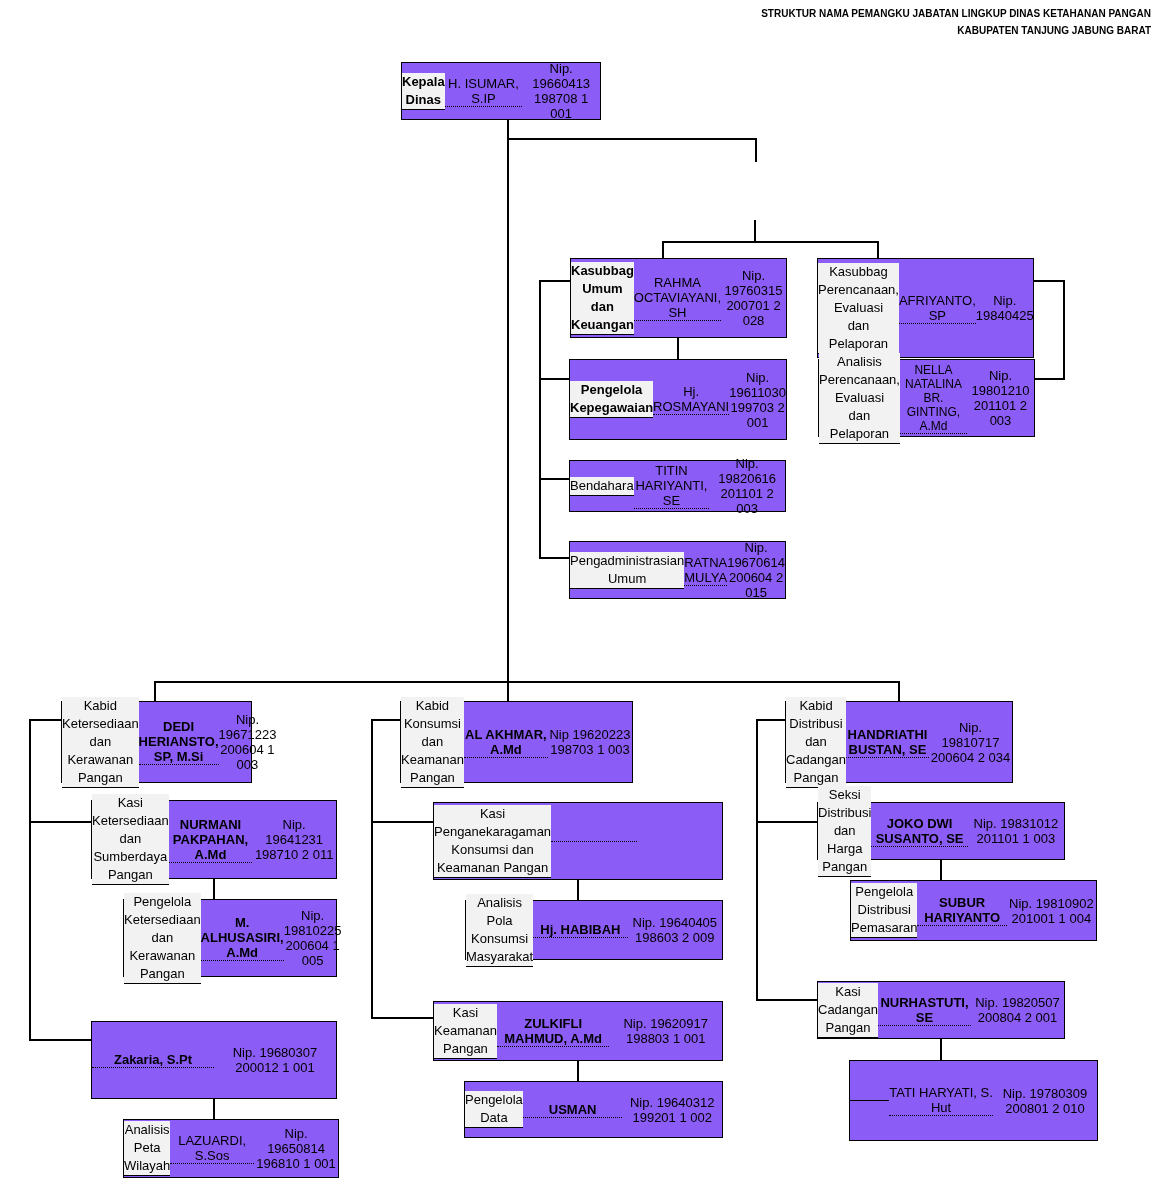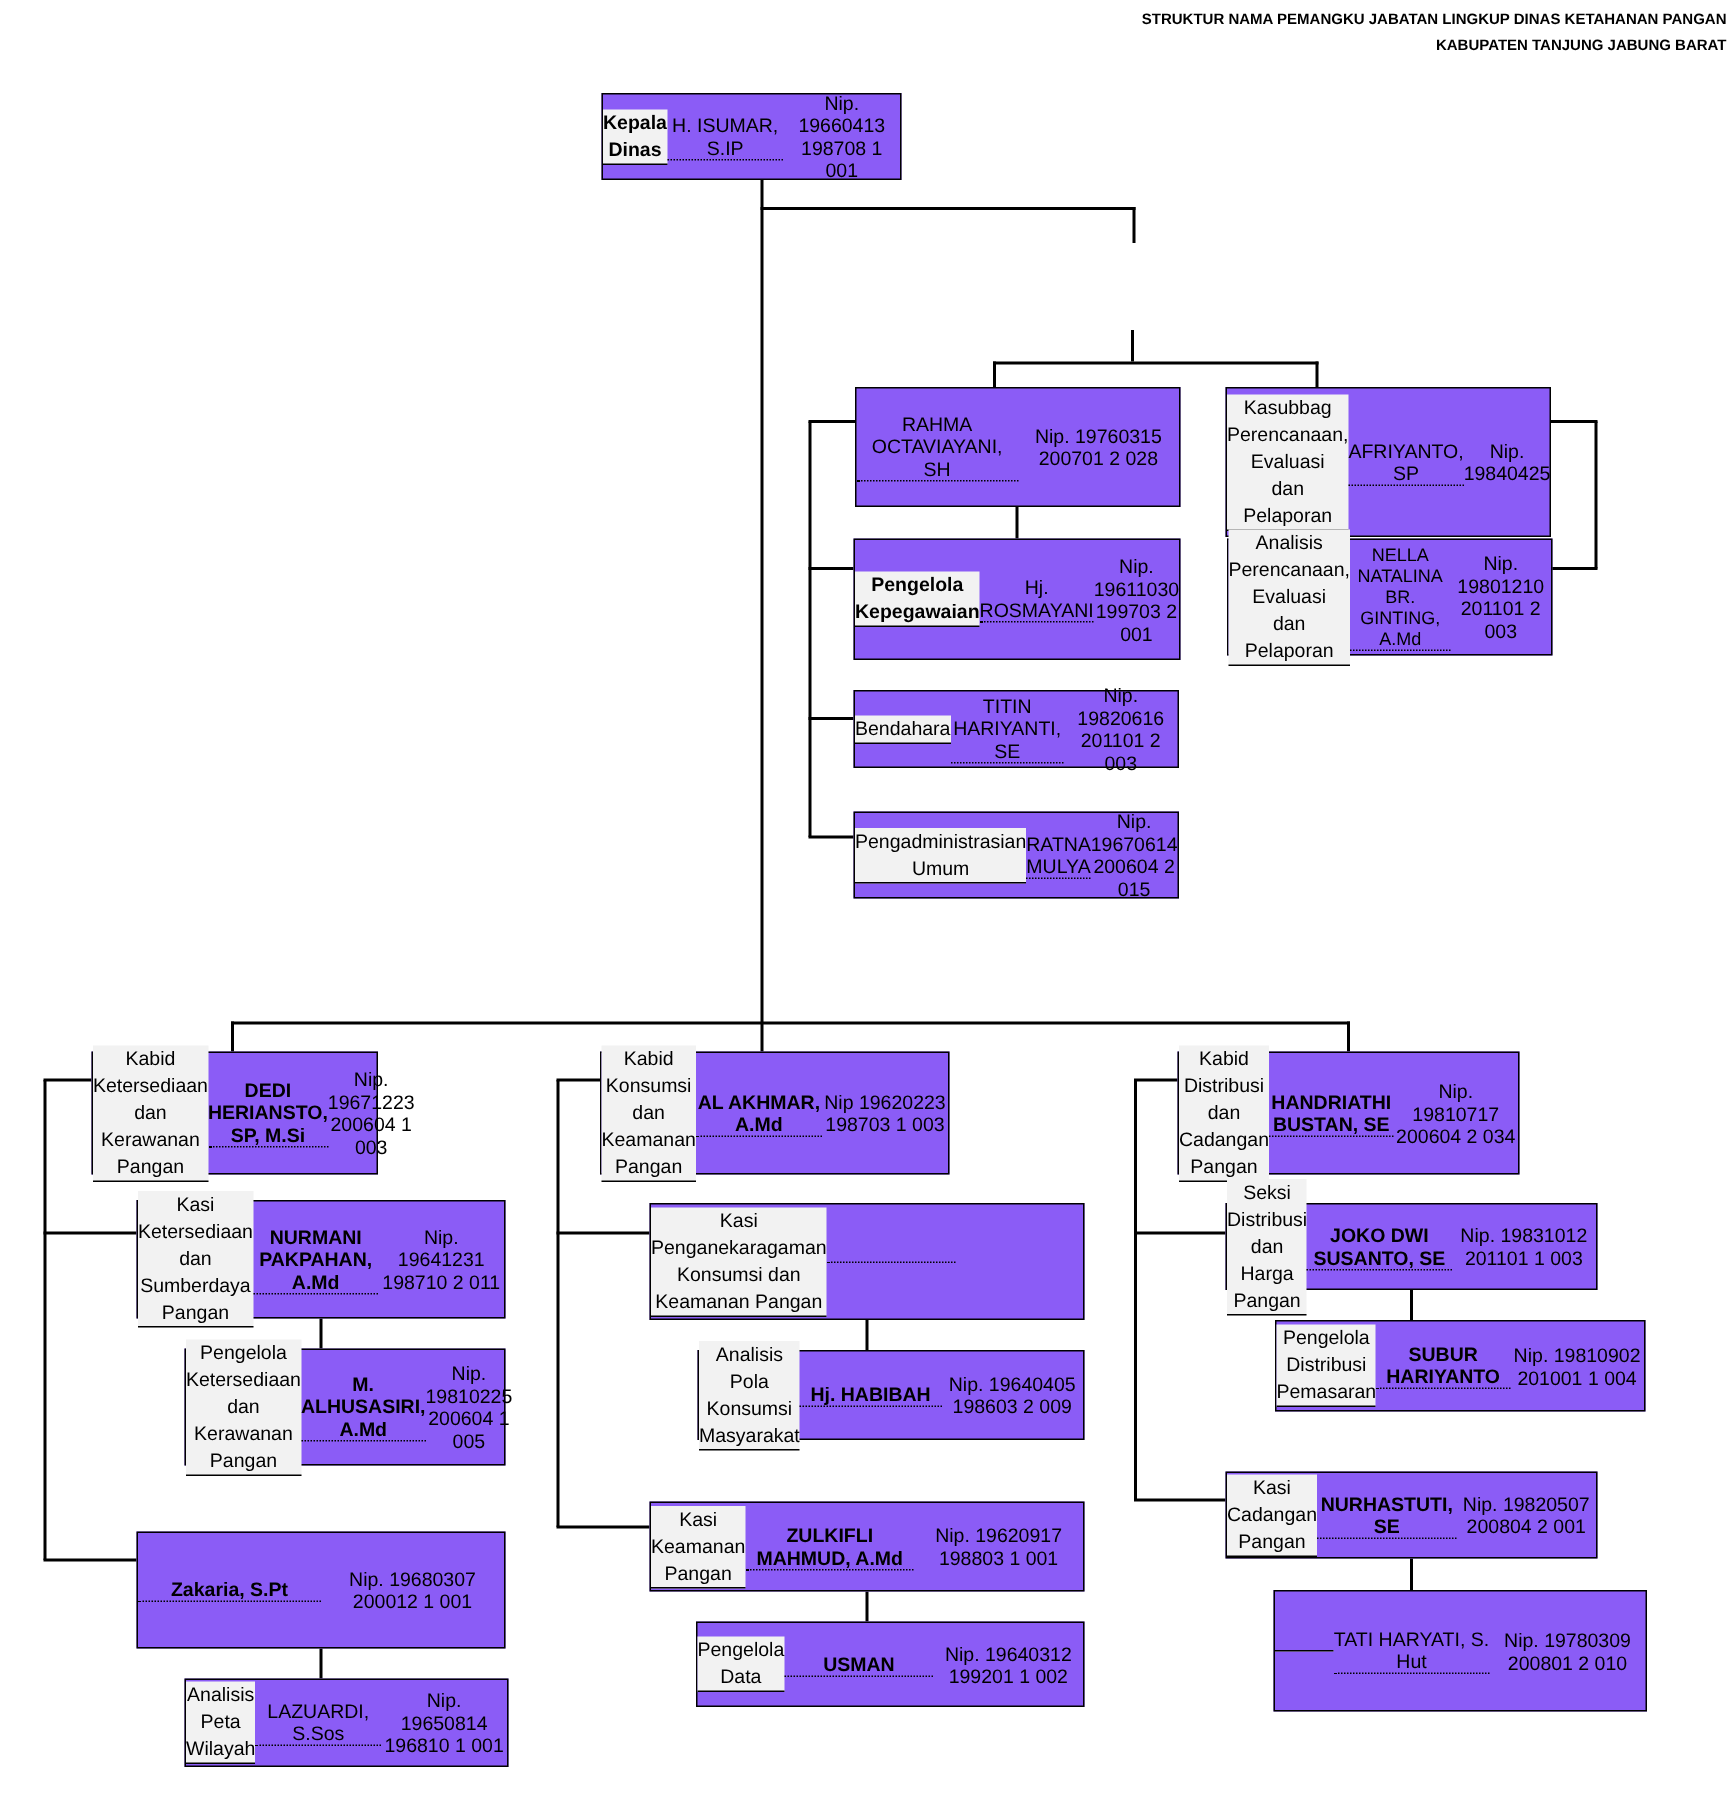--- a/index.html
+++ b/index.html
@@ -70,20 +70,21 @@
   <div class="vl" style="left:940px;top:1039px;height:21px"></div>
 
   <div class="box" style="left:401px;top:62px;width:200px;height:58px">
     <div class="hdr h18 bold">Kepala Dinas</div>
     <div class="nm">H. ISUMAR, S.IP</div>
     <div class="nip">Nip. 19660413 198708 1 001</div>
   </div>
 
 
   <div class="box" style="left:570px;top:258px;width:217px;height:80px">
+    <div class="hdr h40 bold">Kasubbag Umum dan Keuangan</div>
     <div class="nm">RAHMA OCTAVIAYANI, SH</div>
     <div class="nip">Nip. 19760315 200701 2 028</div>
   </div>
 
   <div class="box" style="left:817px;top:258px;width:217px;height:100px">
     <div class="hdr h40">Kasubbag Perencanaan, Evaluasi
 dan Pelaporan</div>
     <div class="nm">AFRIYANTO, SP</div>
     <div class="nip">Nip. 19840425</div>
   </div>

